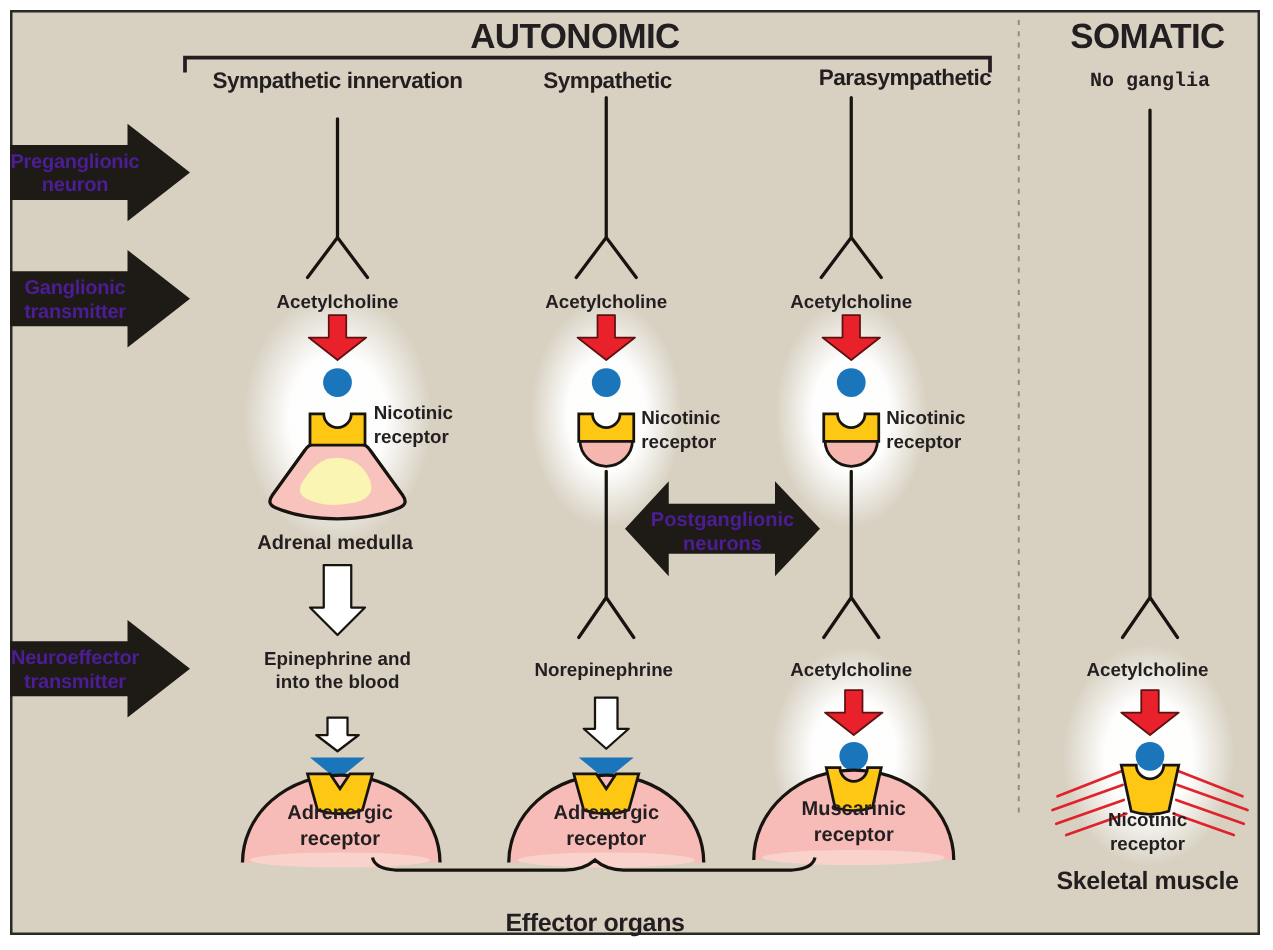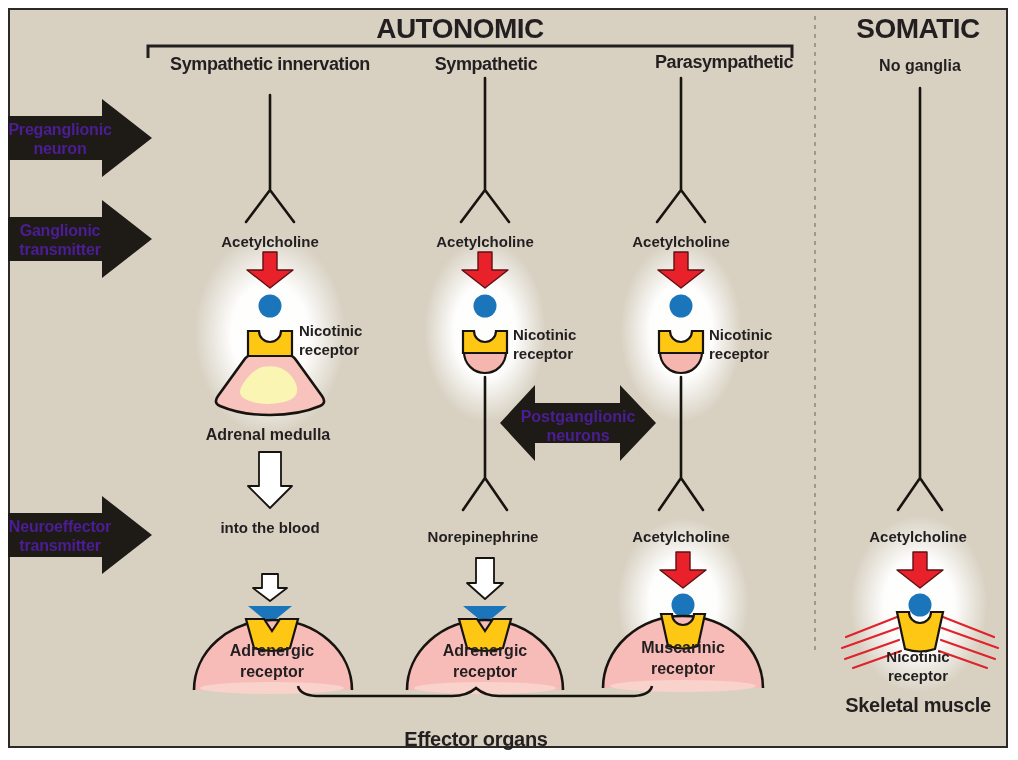--- a/index.html
+++ b/index.html
@@ -142,21 +142,21 @@
 </svg>
 
 <div class="lbl title" style="left:460px;top:14px;">AUTONOMIC</div>
 <div class="lbl title" style="left:918px;top:14px;">SOMATIC</div>
 
 <div class="lbl colhead" style="left:270px;top:54px;">
   <div>Sympathetic innervation</div>
 </div>
 <div class="lbl colhead" style="left:486px;top:54px;">Sympathetic</div>
 <div class="lbl colhead" style="left:680px;top:52px;margin-left:44px;">Parasympathetic</div>
-<div class="lbl sub" style="left:920px;top:56px;">No ganglia</div>
+<div class="lbl sub" style="left:920px;top:56px;font-family:Liberation Mono, monospace;">No ganglia</div>
 
 <div class="lbl white arrowtxt" style="left:60px;top:120px;">
   <div>Preganglionic</div>
   <div>neuron</div>
 </div>
 <div class="lbl white arrowtxt" style="left:60px;top:221px;">
   <div>Ganglionic</div>
   <div>transmitter</div>
 </div>
 <div class="lbl white arrowtxt" style="left:60px;top:517px;">
@@ -177,20 +177,21 @@
   <div>receptor</div>
 </div>
 <div class="lbl left t15" style="left:709px;top:325px;">
   <div>Nicotinic</div>
   <div>receptor</div>
 </div>
 
 <div class="lbl t16" style="left:268px;top:424px;">Adrenal medulla</div>
 
 <div class="lbl t15 rel" style="left:270px;top:519px;">
+  <div>Epinephrine and</div>
   <div>into the blood</div>
 </div>
 <div class="lbl t15" style="left:483px;top:527px;">Norepinephrine</div>
 <div class="lbl t15" style="left:681px;top:527px;">Acetylcholine</div>
 <div class="lbl t15" style="left:918px;top:527px;">Acetylcholine</div>
 
 <div class="lbl t16" style="left:272px;top:640px;">
   <div>Adrenergic</div>
   <div>receptor</div>
 </div>

